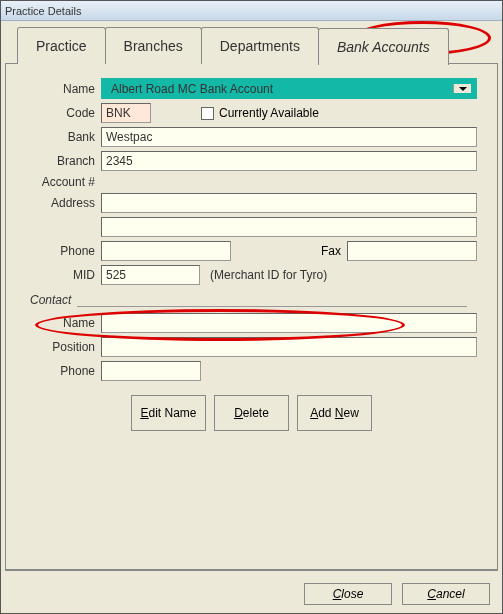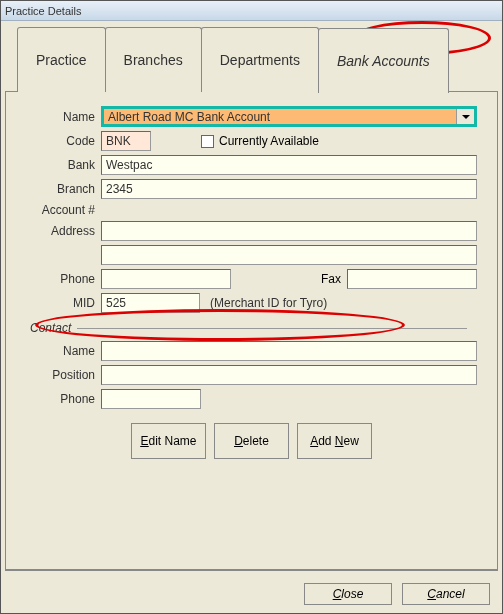--- a/index.html
+++ b/index.html
@@ -38,21 +38,21 @@
   display: flex;
   position: relative;
   margin-left: 12px;
   margin-top: 2px;
   z-index: 2;
 }
 .tab {
   background: #ece9d8;
   border: 1px solid #888;
   border-bottom: none;
-  padding: 24px 18px;
+  padding: 10px 18px;
   font-size: 14px;
   border-top-left-radius: 3px;
   border-top-right-radius: 3px;
   margin-right: -1px;
   position: relative;
   color: #333;
   cursor: pointer;
 }
 .tab.active {
   background: #ece9d8;
@@ -87,22 +87,22 @@
   border-top-color: #666;
   border-left-color: #666;
   height: 20px;
   font-size: 12px;
   padding: 2px 4px;
   color: #333;
   font-family: inherit;
 }
 .fld.peach { background: #ffe8d8; }
 .dropdown {
-  background: #fdba74;
-  border: 3px solid #14b8a6;
+  background: #14b8a6;
+  border: 6px solid #14b8a6;
   height: 21px;
   display: flex;
   align-items: center;
   position: relative;
 }
 .dropdown-text {
   flex: 1;
   padding: 0 4px;
   font-size: 12px;
   color: #333;
@@ -127,21 +127,21 @@
   width: 13px;
   height: 13px;
   border: 1px solid #666;
   background: #fff;
   display: inline-block;
   vertical-align: middle;
   margin-right: 5px;
 }
 .contact-header {
   display: flex;
-  align-items: center;
+  align-items: flex-end;
   margin: 8px 0 6px 4px;
 }
 .contact-header .lab { font-style: italic; color: #333; margin-right: 6px; }
 .contact-header .line { flex: 1; border-top: 1px solid #999; height: 0; margin-right: 10px; }
 .btn {
   background: #ece9d8;
   border: 1px solid #888;
   padding: 10px 8px;
   font-size: 12px;
   font-family: inherit;

